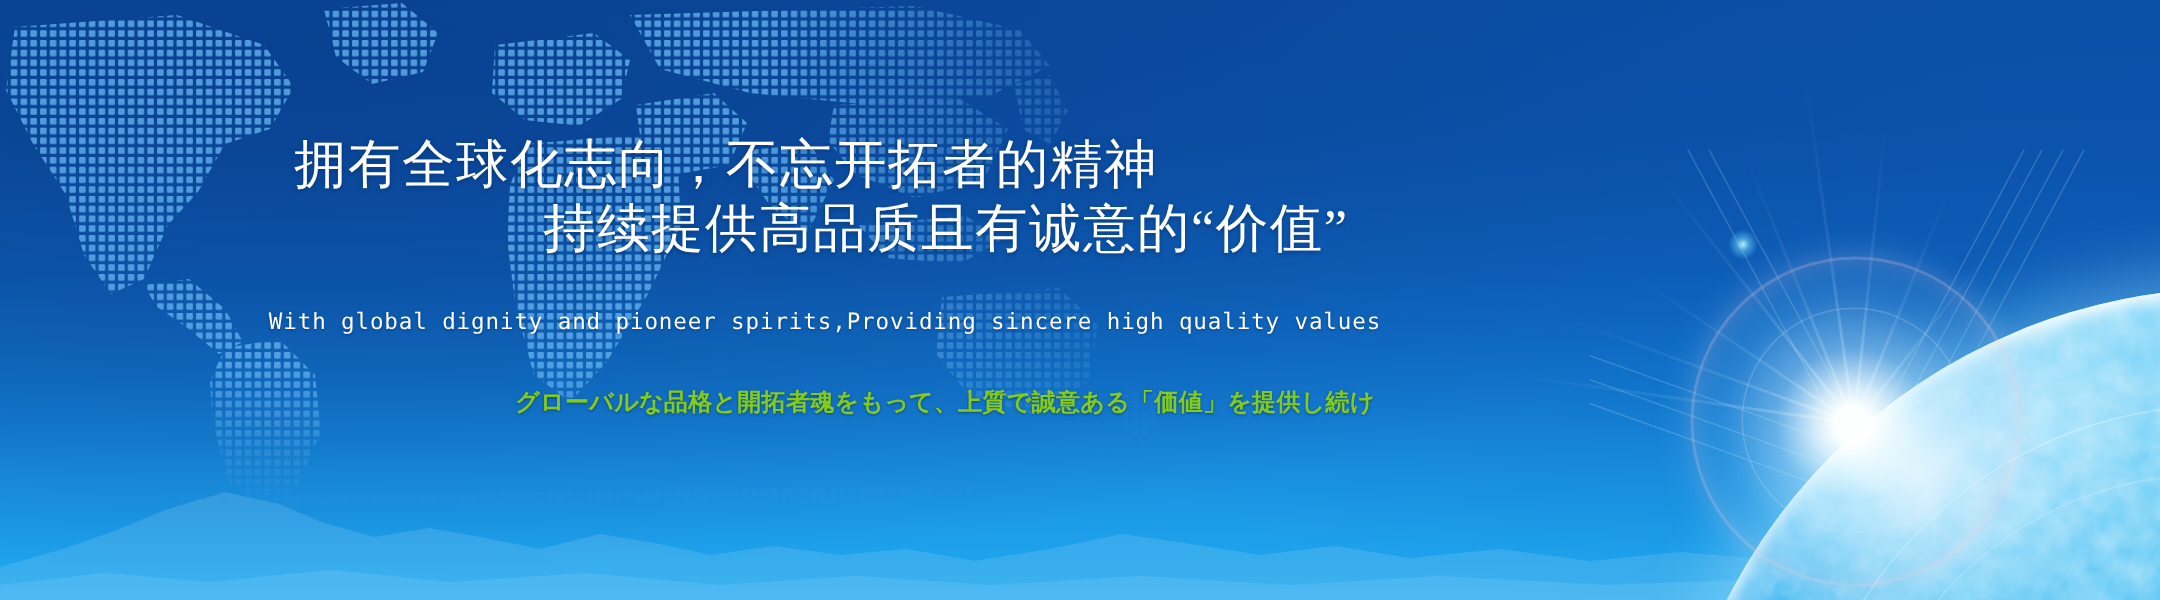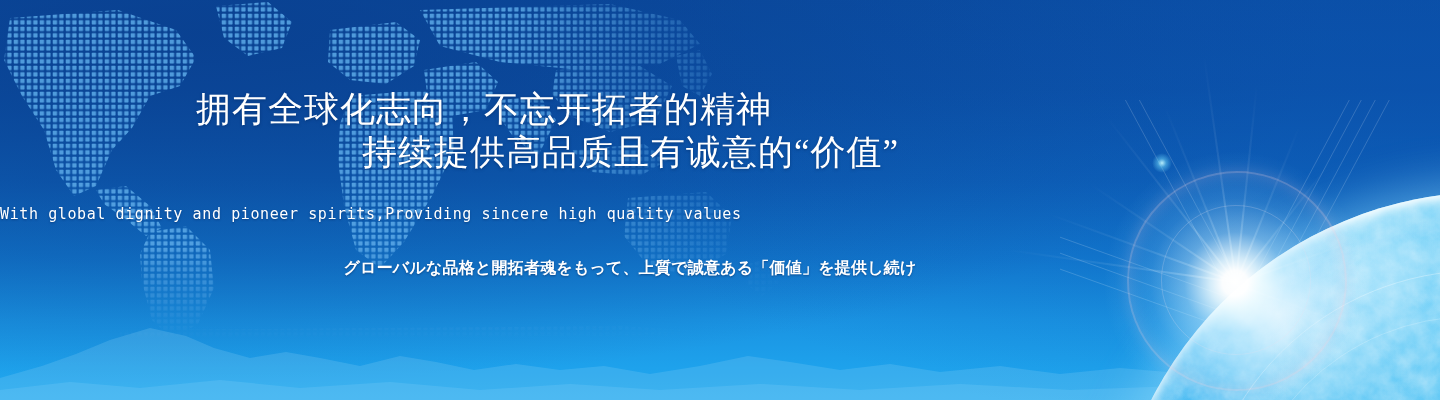--- a/index.html
+++ b/index.html
@@ -190,36 +190,36 @@
     text-shadow: 0 1px 3px rgba(4,40,95,0.55);
   }
   .headline-1 { top: 90px; padding-left: 196px; }
   .headline-2 { top: 133px; padding-left: 362px; }
 
   .subtitle-en {
     position: absolute;
     top: 205px;
     left: 0;
     width: 1100px;
-    text-align: left;
+    text-align: center;
     color: #ffffff;
     font-family: "DejaVu Sans Mono", "Liberation Mono", monospace;
     font-size: 15px;
     font-weight: 400;
     letter-spacing: 0.6px;
     white-space: nowrap;
     text-shadow: 0 1px 2px rgba(4,40,95,0.5);
   }
   .subtitle-jp {
     position: absolute;
     top: 258px;
     left: 0;
     width: 1260px;
     text-align: center;
-    color: #ffffff;
+    color: #84cc16;
     font-family: Liberation Mono, monospace;
     font-size: 16px;
     font-weight: 700;
     letter-spacing: 0.2px;
     white-space: nowrap;
     text-shadow: 0 1px 2px rgba(4,40,95,0.55);
   }
 </style>
 </head>
 <body>

